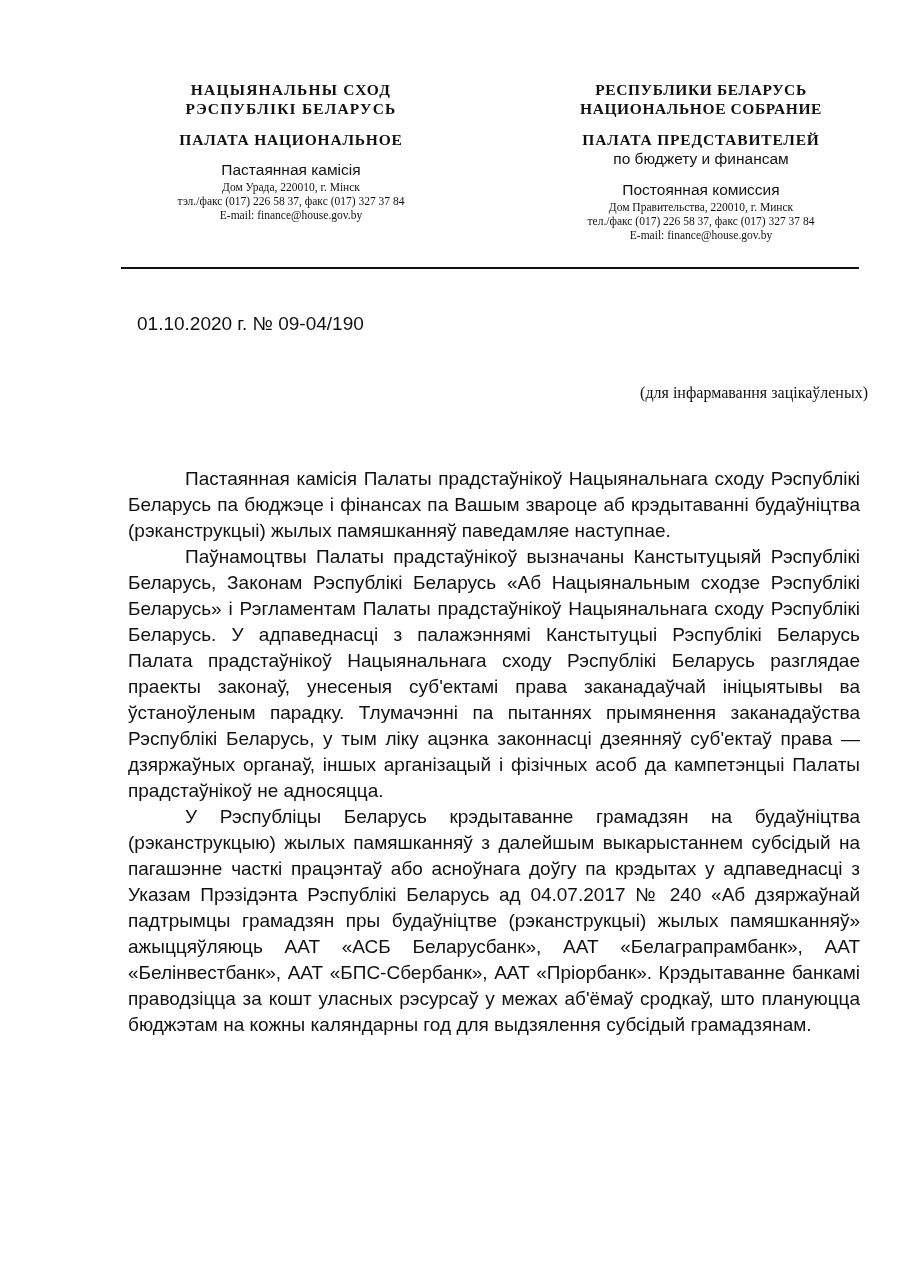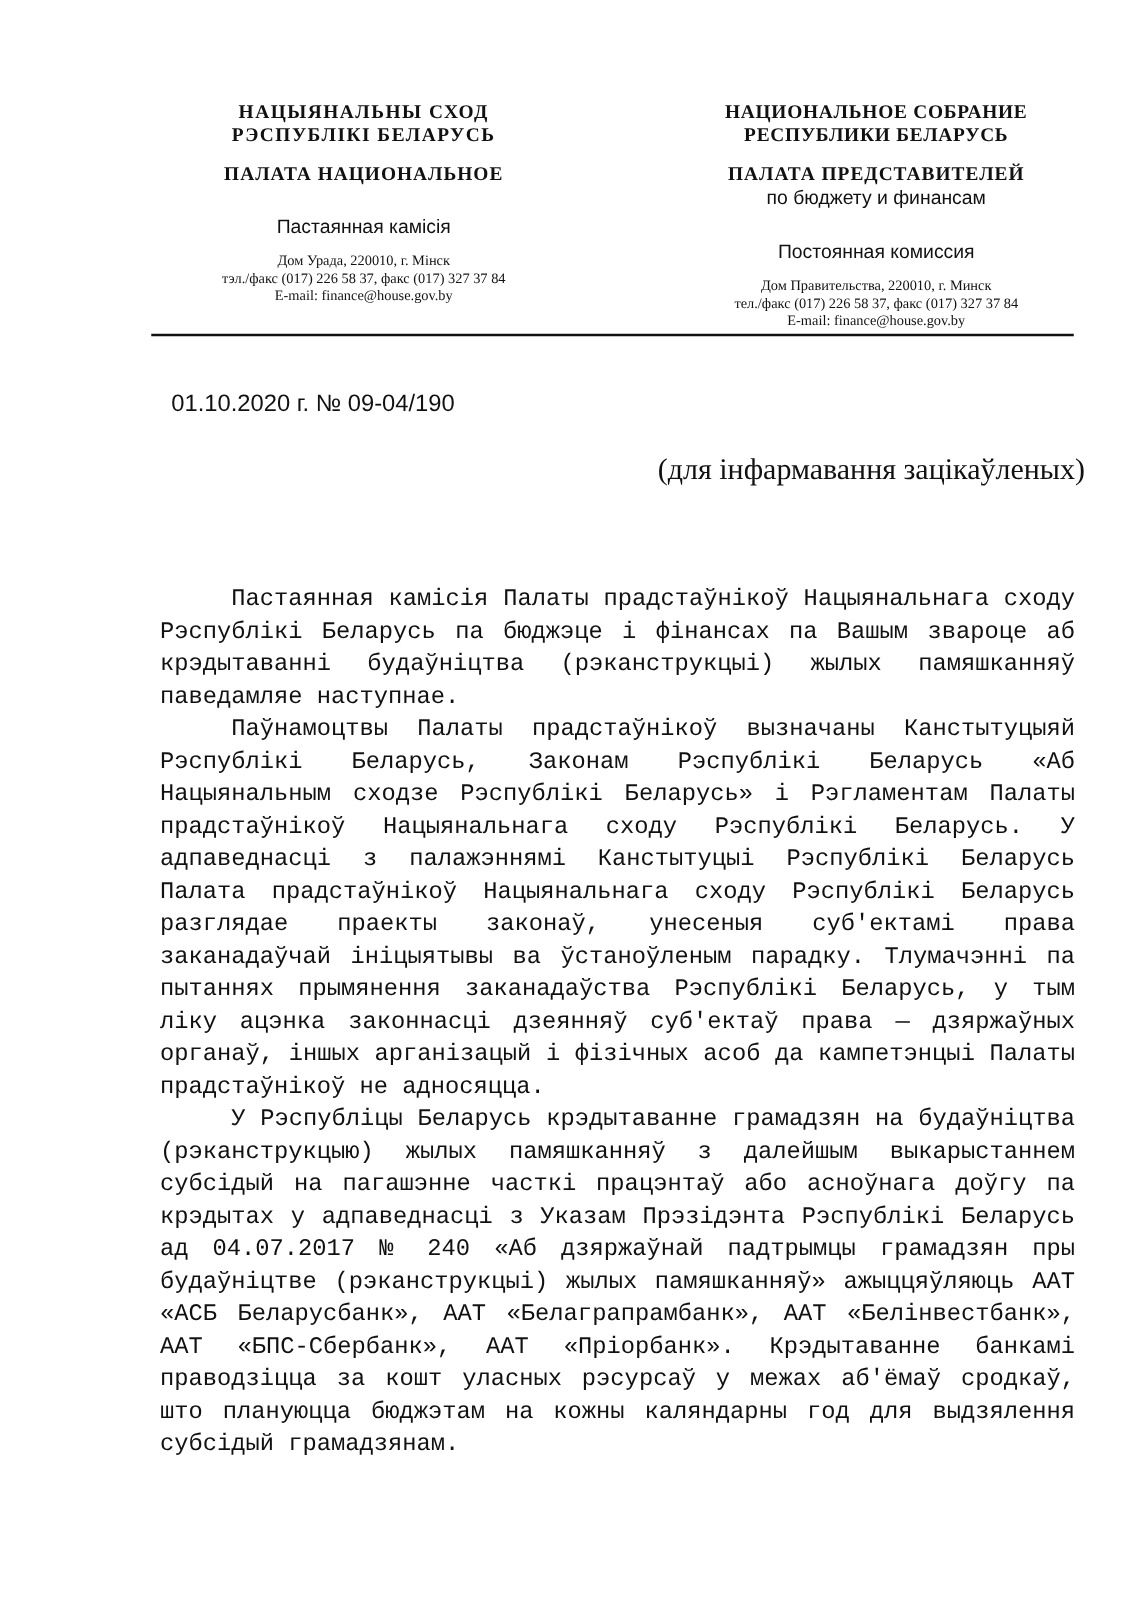--- a/index.html
+++ b/index.html
@@ -6,49 +6,49 @@
   body { width:905px; height:1280px; position:relative; overflow:hidden; color:#111; }
   .page { position:absolute; left:0; top:0; width:905px; height:1016px; background:#fff; }
 
   .letterhead { position:absolute; top:80px; left:121px; width:738px; }
   .col { position:absolute; top:0; text-align:center; }
   .col.left { left:0; width:340px; }
   .col.right { left:410px; width:340px; }
   .org { font-family:"Liberation Serif", serif; font-weight:bold; font-size:15.5px; line-height:19px; letter-spacing:0.6px; }
   .col.left .org { letter-spacing:1.2px; }
   .chamber { font-family:"Liberation Serif", serif; font-weight:bold; font-size:15.5px; line-height:19px; margin-top:12px; letter-spacing:0.8px; }
-  .committee { font-family:"Liberation Sans", sans-serif; font-size:15.5px; line-height:20px; margin-top:23px; }
-  .contact { font-family:"Liberation Serif", serif; font-size:11.5px; line-height:14px; margin-top:10px; }
+  .committee { font-family:"Liberation Sans", sans-serif; font-size:15.5px; line-height:20px; margin-top:11px; }
+  .contact { font-family:"Liberation Serif", serif; font-size:11.5px; line-height:14px; }
 
   .rule { position:absolute; top:267px; left:121px; width:738px; height:2px; background:#111; }
 
   .ref { position:absolute; top:312px; left:137px; font-family:Liberation Sans, sans-serif; font-size:19px; line-height:24px; }
-  .addressee { position:absolute; top:364px; right:37px; font-family:"Liberation Serif", serif; font-size:24px; line-height:24px; }
+  .addressee { position:absolute; top:381px; right:37px; font-family:"Liberation Serif", serif; font-size:16px; line-height:24px; }
 
-  .body { position:absolute; top:466px; left:128px; width:732px; font-family:Liberation Mono, monospace; font-size:19px; line-height:26px; }
+  .body { position:absolute; top:466px; left:128px; width:732px; font-family:Liberation Sans, sans-serif; font-size:19px; line-height:26px; }
   .body p { margin:0; text-align:justify; text-indent:57px; }
 </style>
 </head>
 <body>
 
 <div class="page">
 
   <div class="letterhead">
     <div class="col left">
       <div class="org">НАЦЫЯНАЛЬНЫ СХОД</div>
       <div class="org">РЭСПУБЛІКІ БЕЛАРУСЬ</div>
       <div class="chamber">ПАЛАТА НАЦИОНАЛЬНОЕ</div>
       <div class="committee">Пастаянная камісія</div>
       <div class="contact">Дом Урада, 220010, г. Мінск</div>
       <div class="contact" style="margin-top:0">тэл./факс (017) 226 58 37, факс (017) 327 37 84</div>
       <div class="contact" style="margin-top:0">E-mail: finance@house.gov.by</div>
     </div>
     <div class="col right">
+      <div class="org">РЕСПУБЛИКИ БЕЛАРУСЬ</div>
       <div class="org">НАЦИОНАЛЬНОЕ СОБРАНИЕ</div>
-      <div class="org">РЕСПУБЛИКИ БЕЛАРУСЬ</div>
       <div class="chamber">ПАЛАТА ПРЕДСТАВИТЕЛЕЙ</div>
       <div class="committee" style="margin-top:0">по бюджету и финансам</div>
       <div class="committee">Постоянная комиссия</div>
       <div class="contact">Дом Правительства, 220010, г. Минск</div>
       <div class="contact" style="margin-top:0">тел./факс (017) 226 58 37, факс (017) 327 37 84</div>
       <div class="contact" style="margin-top:0">E-mail: finance@house.gov.by</div>
     </div>
   </div>
 
   <div class="rule"></div>

